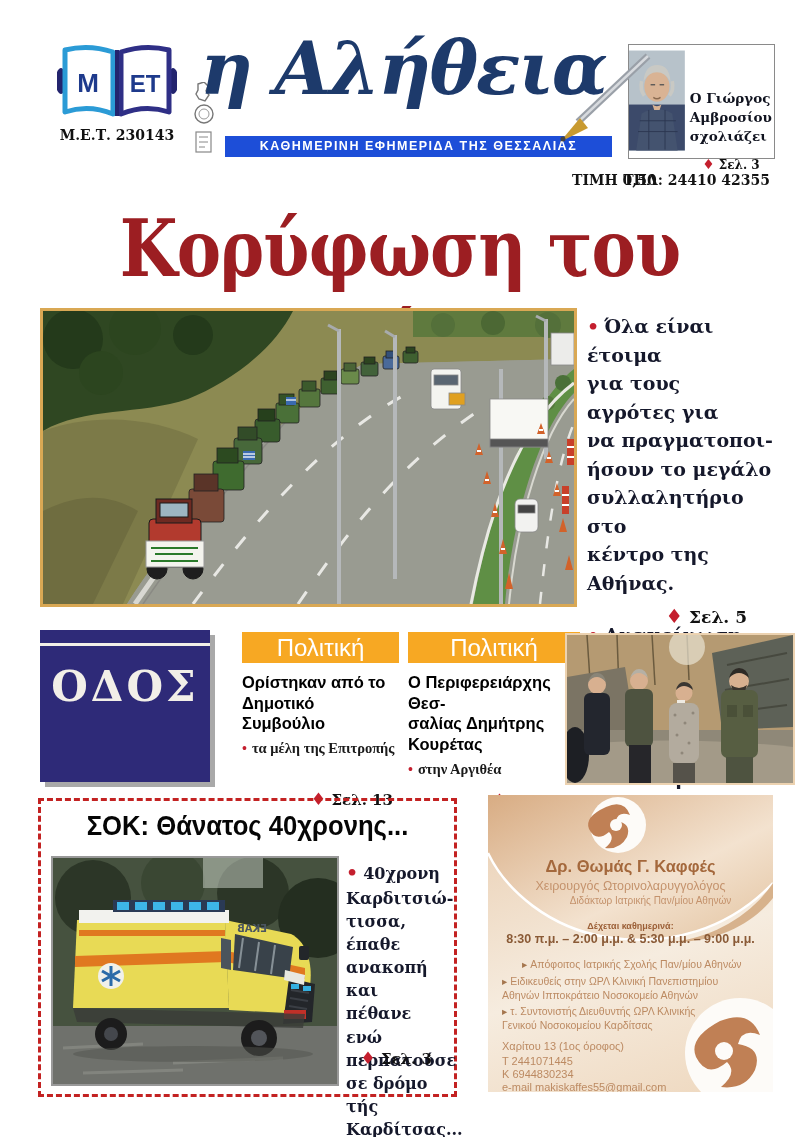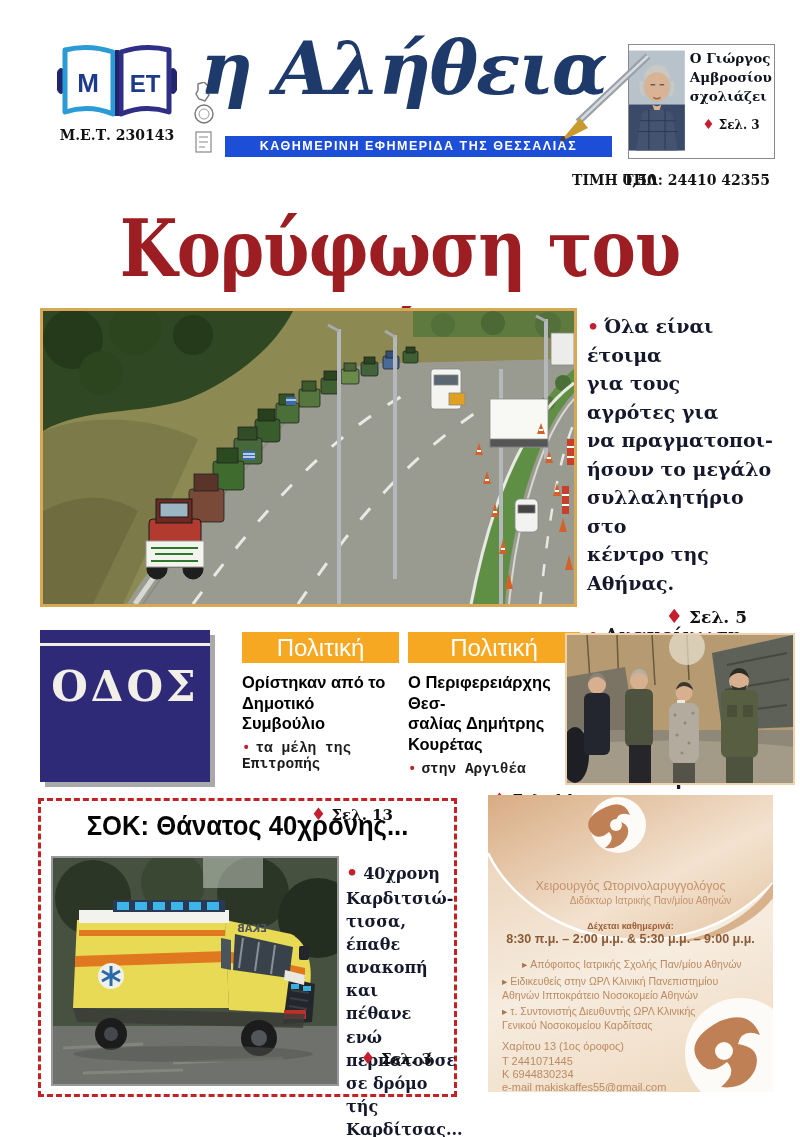--- a/index.html
+++ b/index.html
@@ -9,21 +9,21 @@
   .preline{white-space:pre-line;}
 
   
   #met-caption{left:53px;top:127px;width:128px;font-weight:bold;font-size:14px;color:#111;text-align:center;}
   #masthead-title{left:200px;top:30px;width:440px;font-style:italic;font-weight:bold;font-size:73px;
       color:#1d3a6b;line-height:1.05;z-index:2;letter-spacing:-2px;}
   #banner{left:225px;top:136px;width:387px;height:21px;background:#1d4ed8;color:#fff;
       font-family:"Liberation Sans",sans-serif;font-weight:bold;font-size:12.5px;letter-spacing:1.5px;
       line-height:21px;text-align:center;z-index:1;}
   #columnist{left:628px;top:44px;width:145px;height:113px;border:1px solid #8a8a8a;display:flex;background:#fff;}
-  #columnist .txt{padding:4px 2px 2px 5px;font-weight:bold;font-size:13.5px;line-height:1.4;color:#10131f;flex:1;}
+  #columnist .txt{padding:4px 2px 2px 5px;font-weight:bold;font-size:13.5px;line-height:1.4;color:#10131f;flex:1;margin-top:40px;}
   .pageref{font-weight:bold;color:#111;}
   .diamond{color:#c41f2e;}
 
   
   .dl{top:172px;font-weight:bold;font-size:14px;color:#141414;}
   #dl-issue{left:55px;}
   #dl-date{left:0;right:0;text-align:center;}
   #dl-price{left:572px;}
   #dl-phone{right:30px;}
 
@@ -43,21 +43,21 @@
   #odos{left:40px;top:630px;width:170px;height:152px;background:#2e2a78;box-shadow:5px 5px 0 #a9a9a9;}
   #odos .line{position:absolute;left:0;top:13px;width:100%;height:3px;background:#f2efe8;}
   #odos .lbl{position:absolute;left:0;top:32px;width:100%;text-align:center;color:#f2efe8;
       font-weight:bold;font-size:42px;letter-spacing:3px;}
   .polcol{font-family:"Liberation Sans",sans-serif;margin-left:20px;}
   #pol1{left:222px;top:632px;width:157px;}
   #pol2{left:388px;top:632px;width:172px;}
   .polhead{background:#f7a823;height:31px;line-height:31px;text-align:center;color:#fff;
       font-size:24px;font-family:"Liberation Sans",sans-serif;}
   .poltitle{margin-top:9px;font-weight:bold;font-size:16.5px;line-height:1.25;color:#000;}
-  .polbullet{margin-top:6px;font-family:Liberation Mono, monospace;font-weight:bold;font-size:14.5px;color:#1a1a1a;}
+  .polbullet{margin-top:6px;font-family:Liberation Serif, serif;font-weight:bold;font-size:14.5px;color:#1a1a1a;}
   .polbullet .dot{font-size:14px;}
   .polref{font-family:"DejaVu Serif",serif;font-size:15px;text-align:right;padding-right:6px;}
   #pol1 .polref{margin-top:32px;}
   #pol2 .polref{margin-top:12px;}
   #photo2{left:565px;top:633px;width:230px;height:152px;border:2px solid #ecd2b0;box-sizing:border-box;background:#b59a72;}
 
   
   #sokbox{left:38px;top:798px;width:419px;height:299px;border:3px dashed #c32222;box-sizing:border-box;}
   #sok-headline{position:absolute;left:0;right:0;top:10px;text-align:center;
       font-family:"Liberation Sans",sans-serif;font-weight:bold;font-size:27px;color:#050505;
@@ -508,20 +508,21 @@
         <path d="M118,12 q18,-8 24,8 q-12,-4 -14,6 q16,2 11,16 q-7,13 -22,11 q11,-9 4,-16 q-13,11 -20,-3 q-5,-12 17,-22" fill="#c08055"></path>
         <circle cx="128" cy="30" r="6" fill="#fdfbf8"></circle>
       </g>
 
       <g>
         <circle cx="252" cy="258" r="55" fill="#fdfbf8"></circle>
         <path d="M232,226 q30,-12 40,14 q-18,-7 -22,9 q25,4 17,26 q-10,20 -34,17 q17,-14 6,-25 q-20,17 -31,-5 q-8,-19 24,-36" fill="#c08055"></path>
         <circle cx="236" cy="256" r="9" fill="#fdfbf8"></circle>
       </g>
     </svg>
+    <div class="t" id="ad-name">Δρ. Θωμάς Γ. Καφφές</div>
     <div class="t" id="ad-spec1">Χειρουργός Ωτορινολαρυγγολόγος</div>
     <div class="t" id="ad-spec2">Διδάκτωρ Ιατρικής Παν/μίου Αθηνών</div>
     <div class="t" id="ad-hours-label">Δέχεται καθημερινά:</div>
     <div class="t" id="ad-hours">8:30 π.μ. – 2:00 μ.μ. &amp; 5:30 μ.μ. – 9:00 μ.μ.</div>
     <div class="cred" id="cred1"><span class="arrow">▸</span><span class="preline">Απόφοιτος Ιατρικής Σχολής Παν/μίου Αθηνών</span></div>
     <div class="cred" id="cred2"><span class="arrow">▸</span><span class="preline">Ειδικευθείς στην ΩΡΛ Κλινική Πανεπιστημίου
 Αθηνών Ιπποκράτειο Νοσοκομείο Αθηνών</span></div>
     <div class="cred" id="cred3"><span class="arrow">▸</span><span class="preline">τ. Συντονιστής Διευθυντής ΩΡΛ Κλινικής
 Γενικού Νοσοκομείου Καρδίτσας</span></div>
     <div class="adcontact" id="ad-address">Χαρίτου 13 (1ος όροφος)</div>

